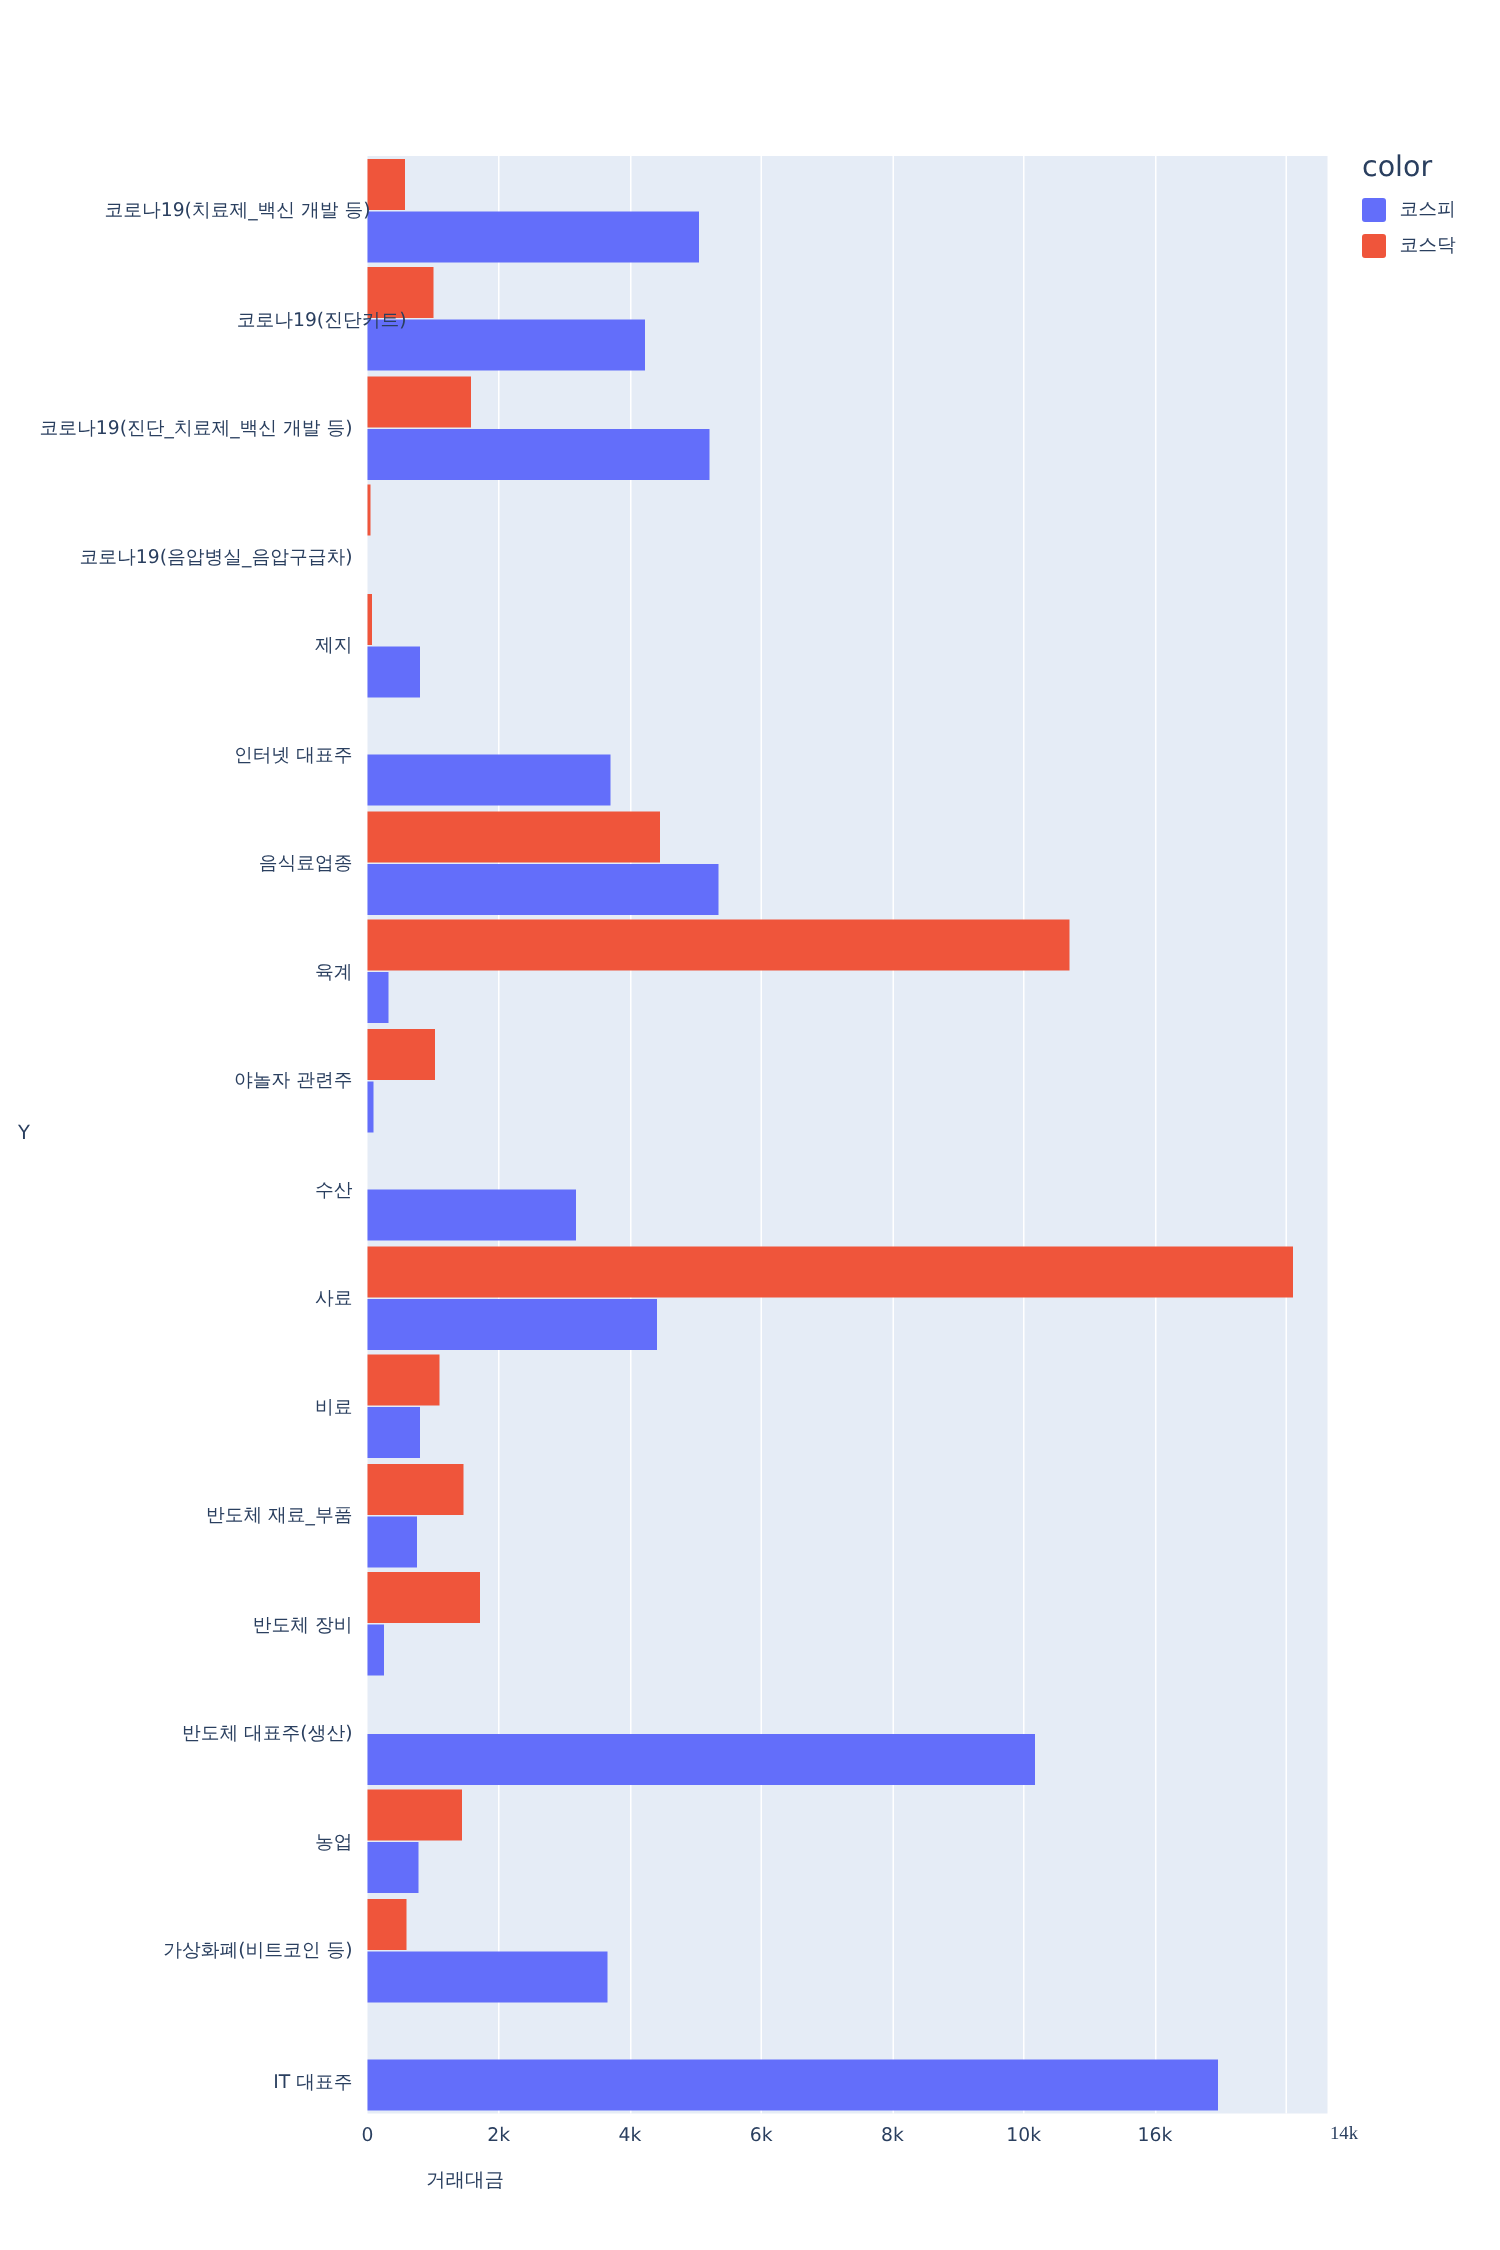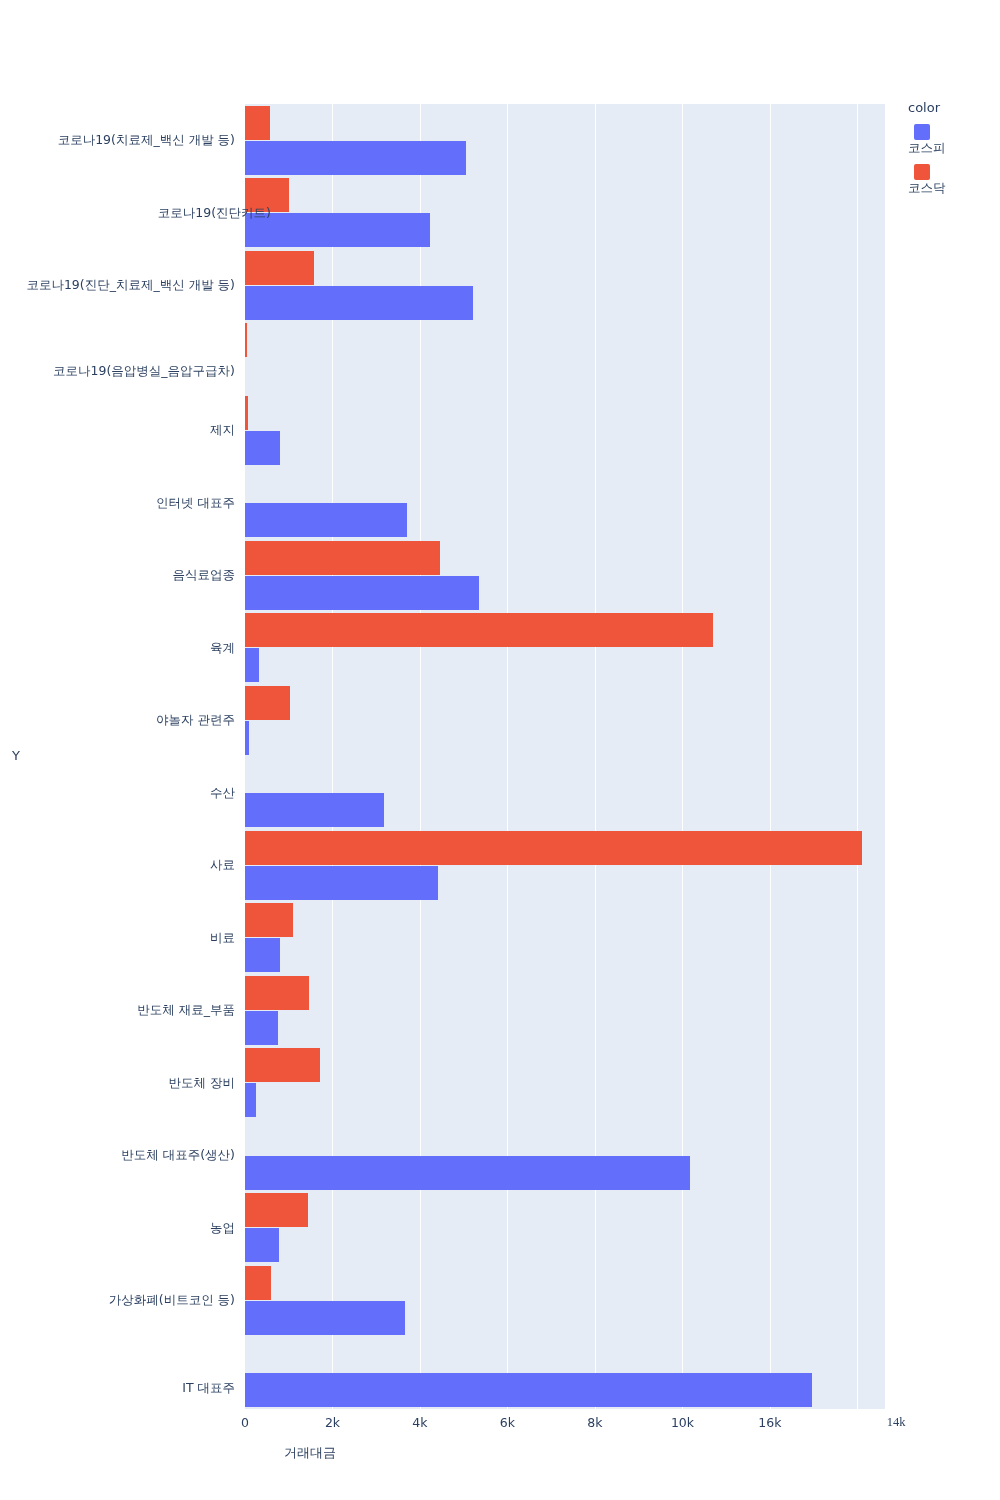--- a/index.html
+++ b/index.html
@@ -57,22 +57,22 @@
     position:absolute;
     left:12px;top:748px;
     font-size:13px;color:#2a3f5f;
   }
 
   
   .legend{
     position:absolute;left:908px;top:100px;
     font-size:12.5px;color:#2a3f5f;
   }
-  .legend-title{margin-bottom:9px;font-size:13px;}
-  .legend-item{display:flex;align-items:center;margin-bottom:7px;flex-direction:column;}
+  .legend-title{margin-bottom:9px;font-size:19px;}
+  .legend-item{display:flex;align-items:center;margin-bottom:7px;}
   .legend-swatch{
     width:16px;height:16px;border-radius:2px;margin-right:9px;flex:0 0 auto;
   }
 </style>
 </head>
 <body>
 
 <div id="root">
 
 
@@ -113,21 +113,21 @@
       <div class="bar kospi" title="반도체 장비 코스피 260" style="left: 0px; top: 979.25px; width: 11.3739px;"></div>
       <div class="bar kospi" title="반도체 대표주(생산) 코스피 10180" style="left: 0px; top: 1051.75px; width: 445.332px;"></div>
       <div class="bar kosdaq" title="농업 코스닥 1450" style="left: 0px; top: 1089.25px; width: 63.4313px;"></div>
       <div class="bar kospi" title="농업 코스피 780" style="left: 0px; top: 1124.25px; width: 34.1217px;"></div>
       <div class="bar kosdaq" title="가상화폐(비트코인 등) 코스닥 600" style="left: 0px; top: 1161.75px; width: 26.2474px;"></div>
       <div class="bar kospi" title="가상화폐(비트코인 등) 코스피 3650" style="left: 0px; top: 1196.75px; width: 159.672px;"></div>
       <div class="bar kospi" title="IT 대표주 코스피 12950" style="left: 0px; top: 1269.25px; width: 566.507px;"></div>
     </div>
 
   <div id="ylabels">
-      <div class="ylabel-wrap" style="top: 132.25px;">코로나19(치료제_백신 개발 등)</div>
+      <div class="ylabel-wrap" style="top: 132.25px; padding-left: 12px;">코로나19(치료제_백신 개발 등)</div>
       <div class="ylabel-wrap" style="top: 204.75px; margin-left: 36px;">코로나19(진단키트)</div>
       <div class="ylabel-wrap" style="top: 277.25px;">코로나19(진단_치료제_백신 개발 등)</div>
       <div class="ylabel-wrap" style="top: 363px;">코로나19(음압병실_음압구급차)</div>
       <div class="ylabel-wrap" style="top: 422.25px;">제지</div>
       <div class="ylabel-wrap" style="top: 494.75px;">인터넷 대표주</div>
       <div class="ylabel-wrap" style="top: 567.25px;">음식료업종</div>
       <div class="ylabel-wrap" style="top: 639.75px;">육계</div>
       <div class="ylabel-wrap" style="top: 712.25px;">야놀자 관련주</div>
       <div class="ylabel-wrap" style="top: 784.75px;">수산</div>
       <div class="ylabel-wrap" style="top: 857.25px;">사료</div>

